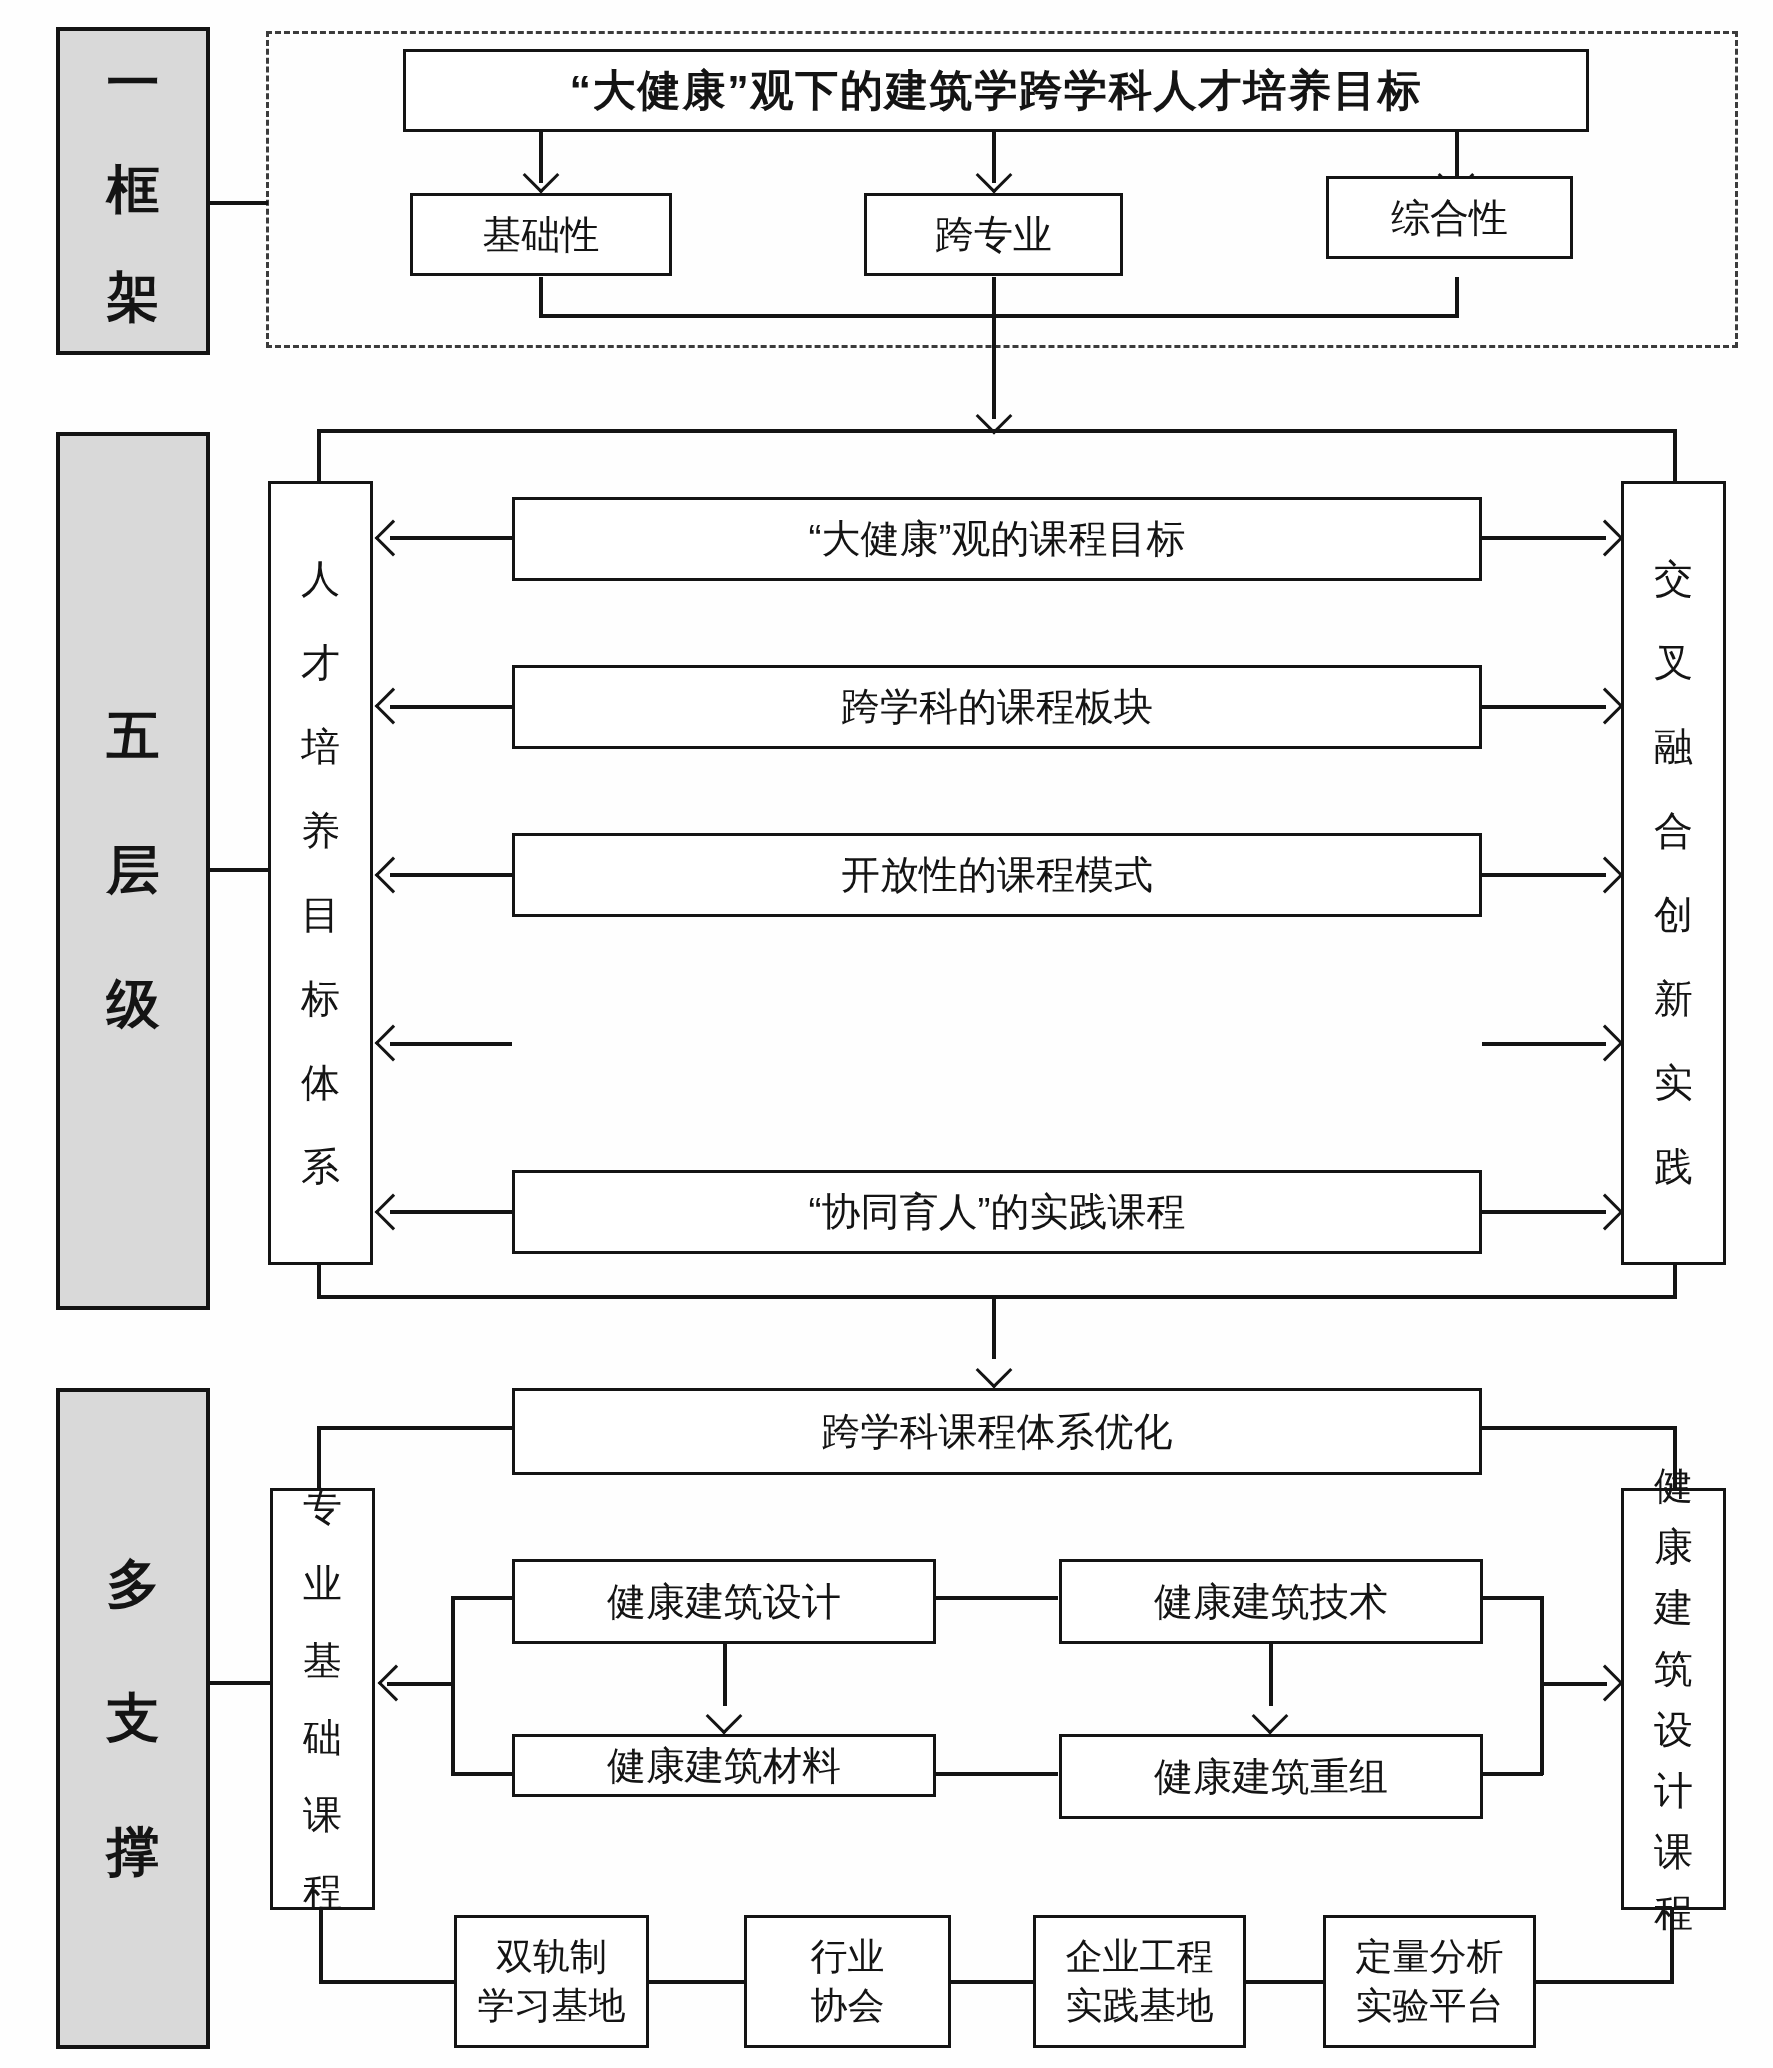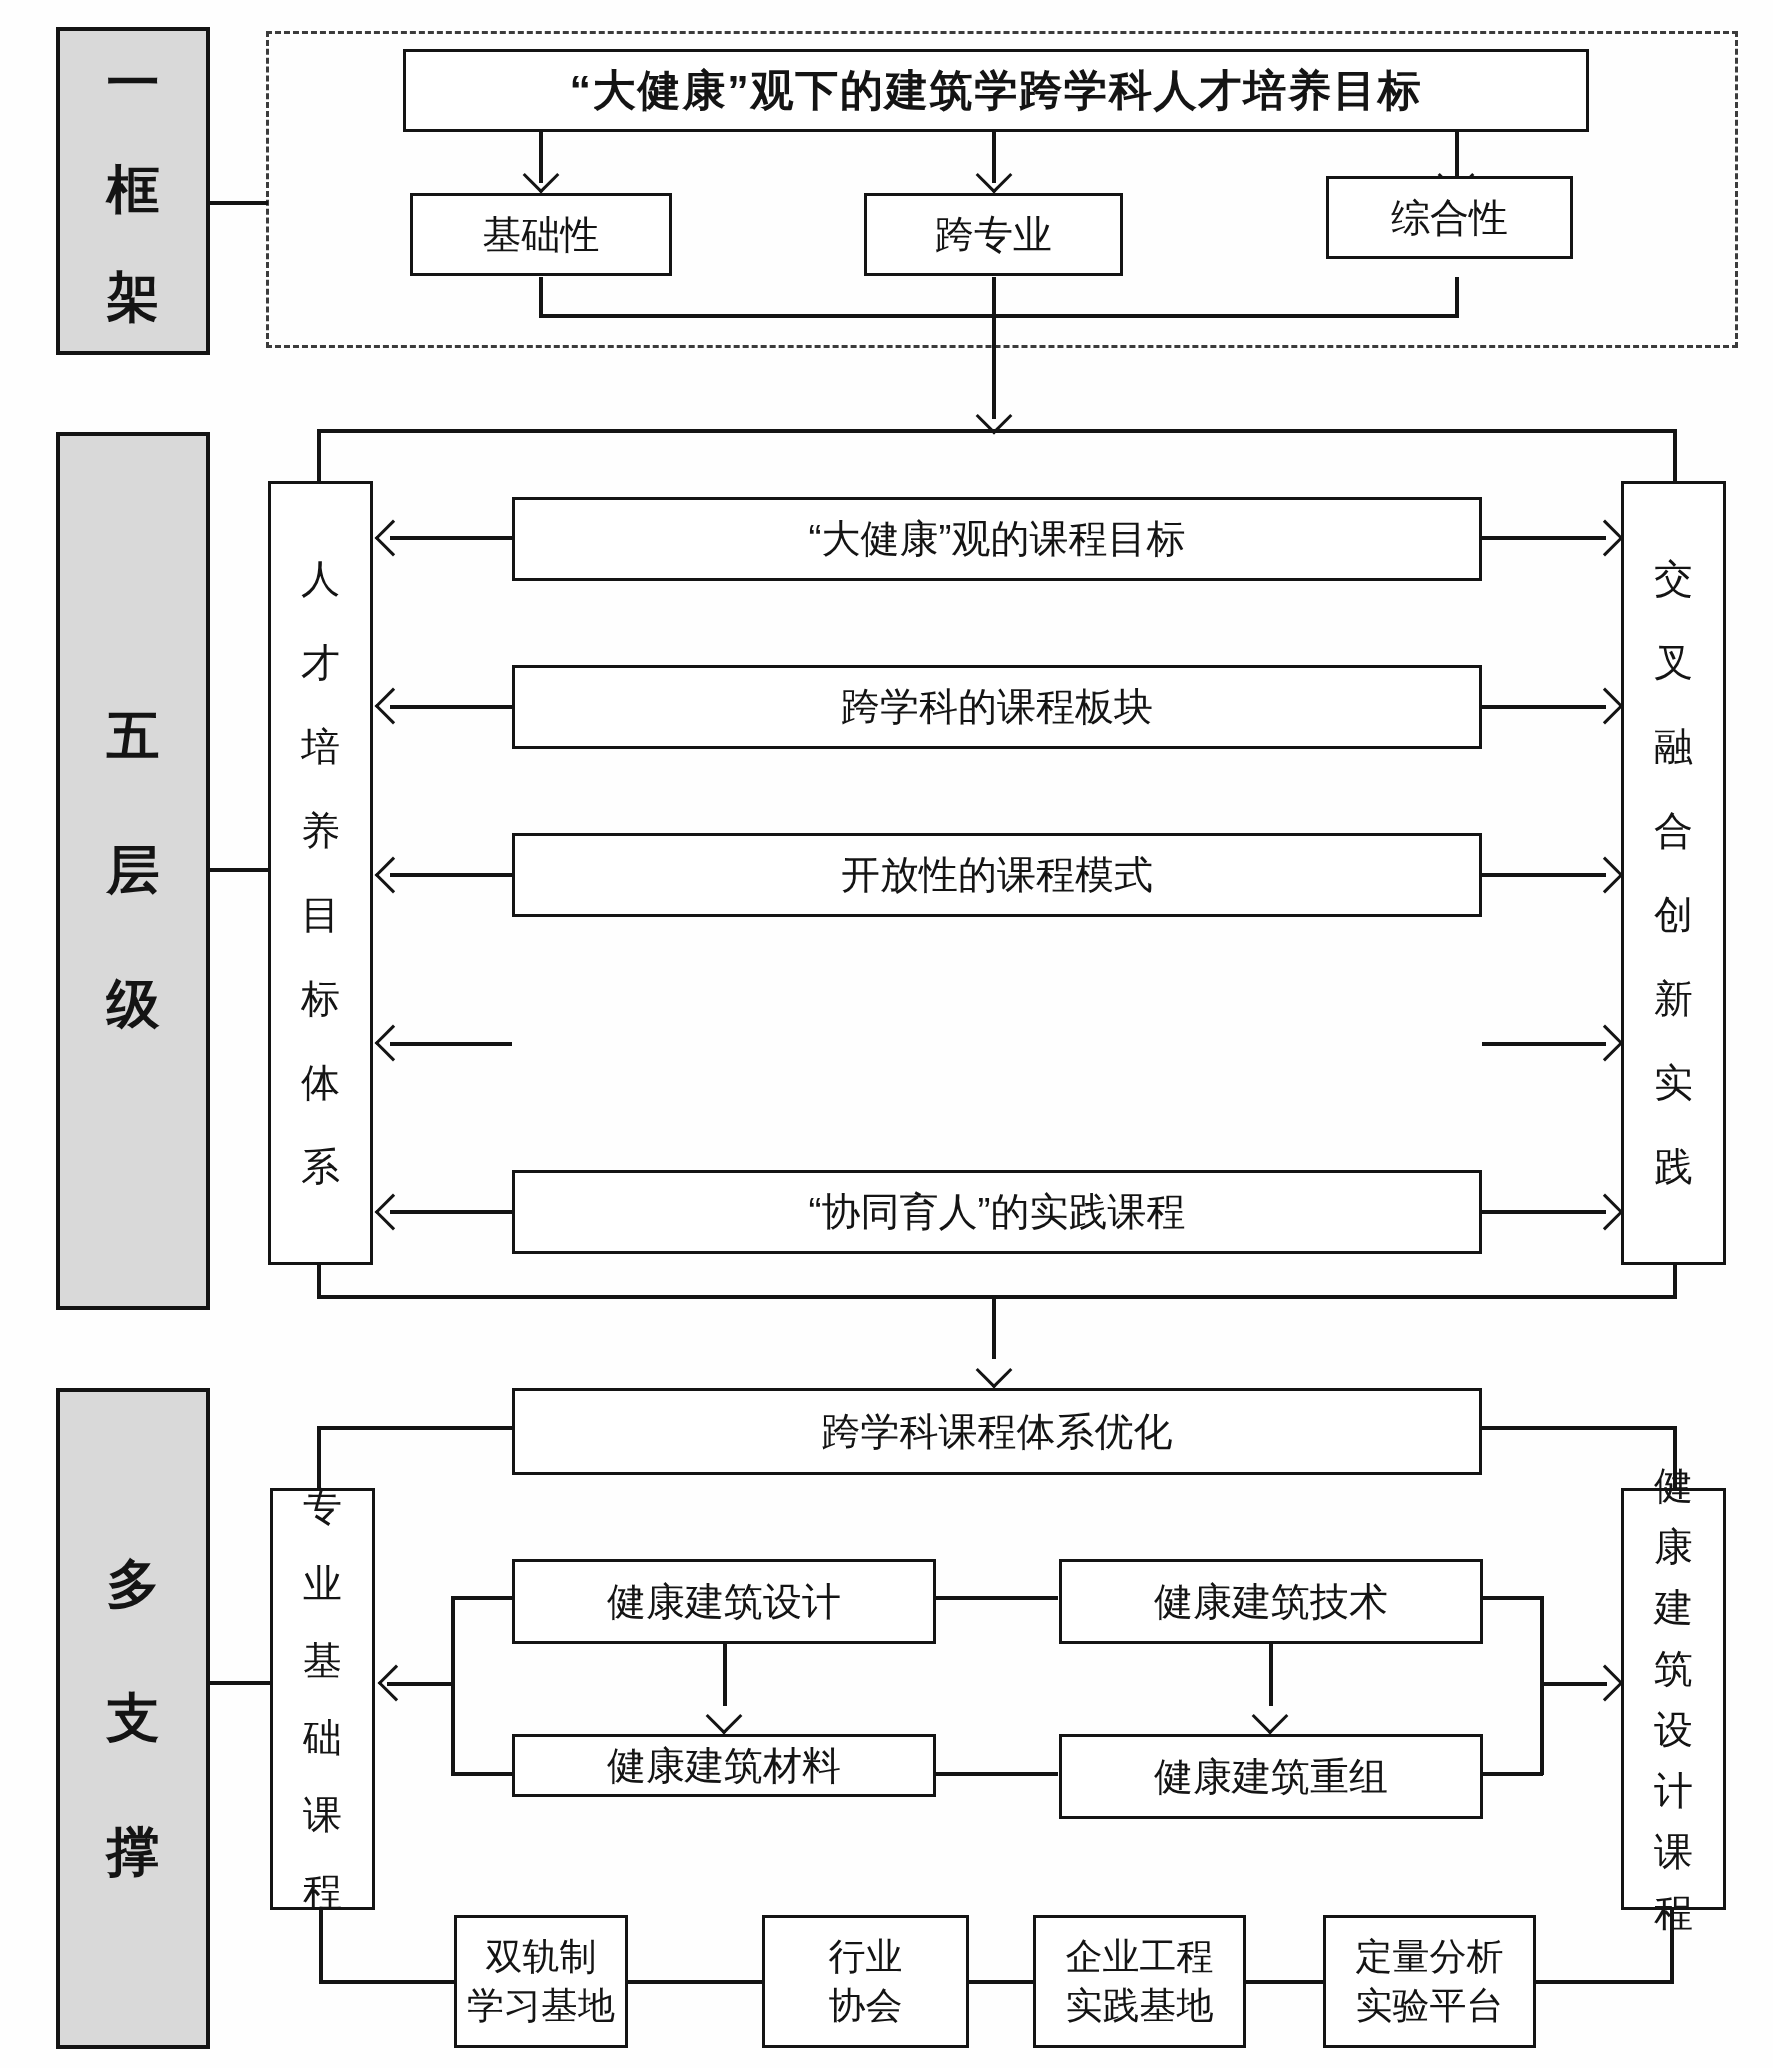--- a/index.html
+++ b/index.html
@@ -193,23 +193,23 @@
   <div class="vline" style="left: 1540px; top: 1596px; height: 179px; background: rgb(20, 20, 20);"></div>
   <div class="hline" style="left: 1482px; top: 1596px; width: 61px; background: rgb(20, 20, 20);"></div>
   <div class="hline" style="left: 1482px; top: 1772px; width: 61px; background: rgb(20, 20, 20);"></div>
   <div class="hline" style="left: 1540px; top: 1682px; width: 67px; background: rgb(20, 20, 20);"></div>
   <div class="chev right" style="left:1592px;top:1670px;"></div>
 
   <div class="vline" style="left: 319px; top: 1908px; height: 75px; background: rgb(20, 20, 20);"></div>
   <div class="vline" style="left: 1670px; top: 1908px; height: 75px; background: rgb(20, 20, 20);"></div>
   <div class="hline" style="left: 319px; top: 1980px; width: 1355px; background: rgb(20, 20, 20);"></div>
 
-  <div class="box base-label" style="left:454px;top:1915px;width:174px;height:133px;">双轨制
+  <div class="box base-label" style="left:454px;top:1915px;width:195px;height:133px;">双轨制
 学习基地</div>
-  <div class="box base-label" style="left:744px;top:1915px;width:207px;height:133px;margin-left:18px;">行业
+  <div class="box base-label" style="left:744px;top:1915px;width:207px;height:133px;">行业
 协会</div>
   <div class="box base-label" style="left:1033px;top:1915px;width:213px;height:133px;">企业工程
 实践基地</div>
   <div class="box base-label" style="left:1323px;top:1915px;width:213px;height:133px;">定量分析
 实验平台</div>
 
 </div>
 
 
 </body></html>

